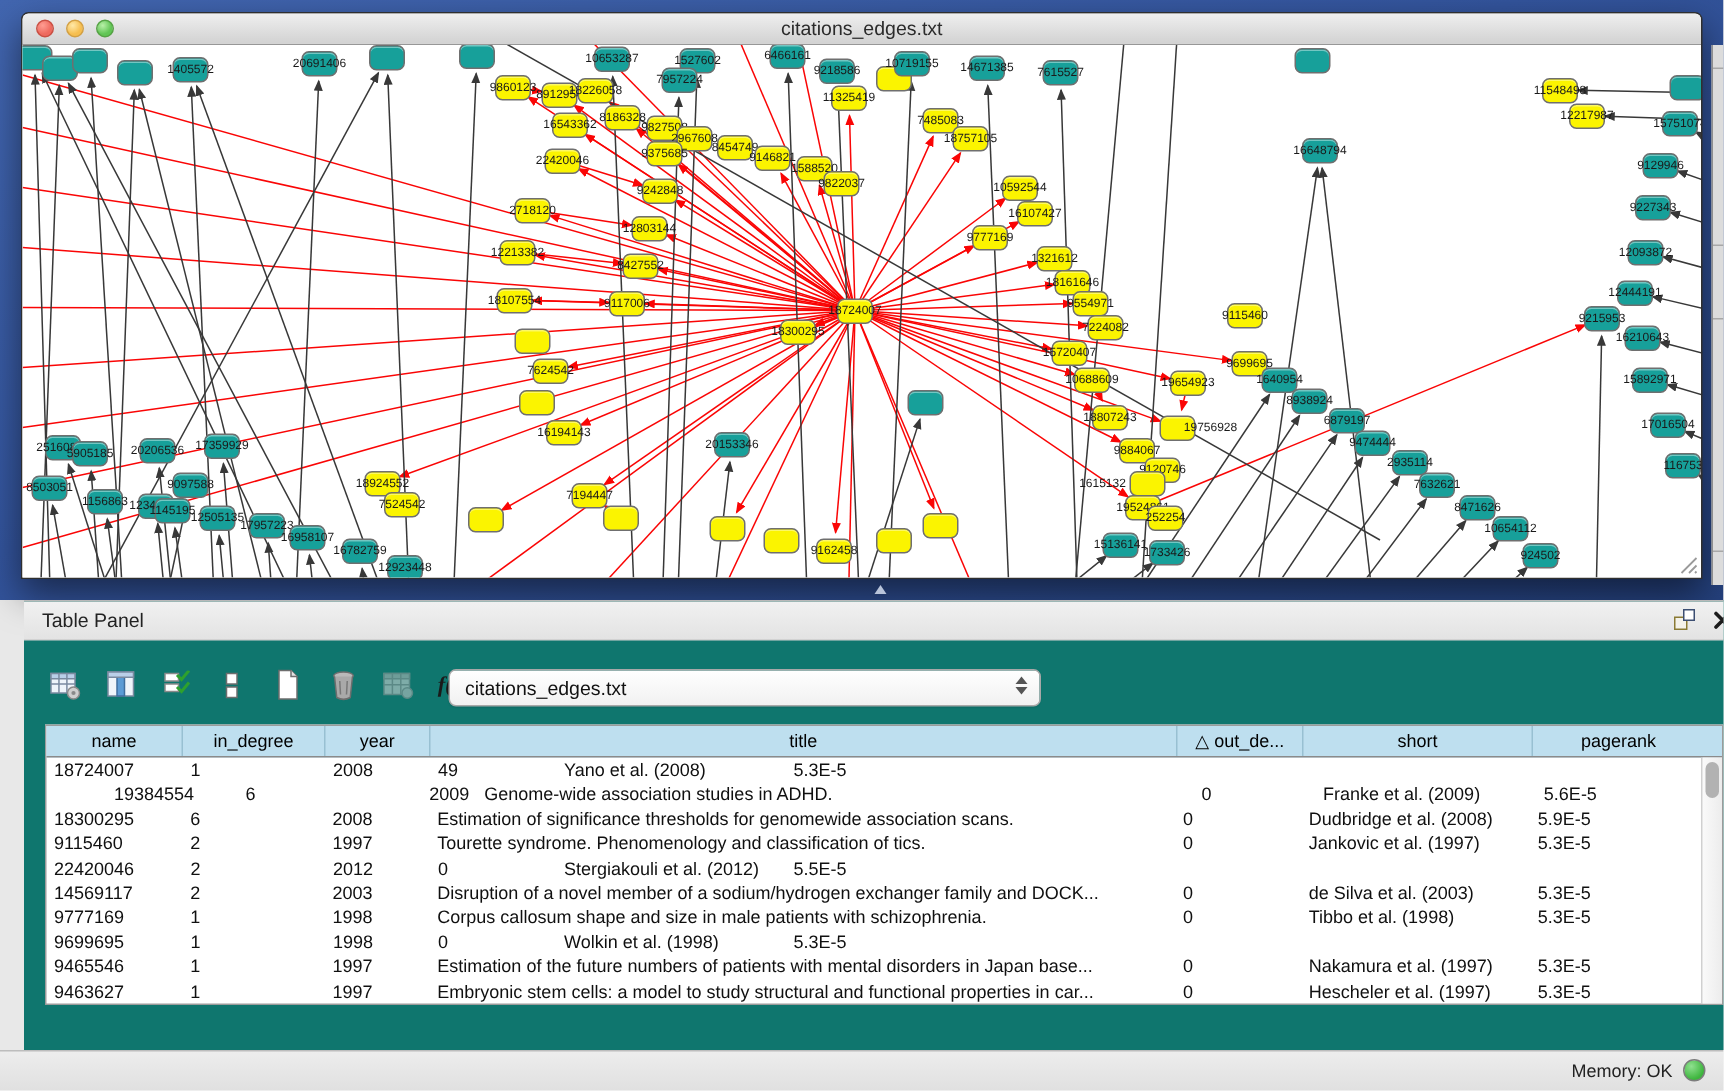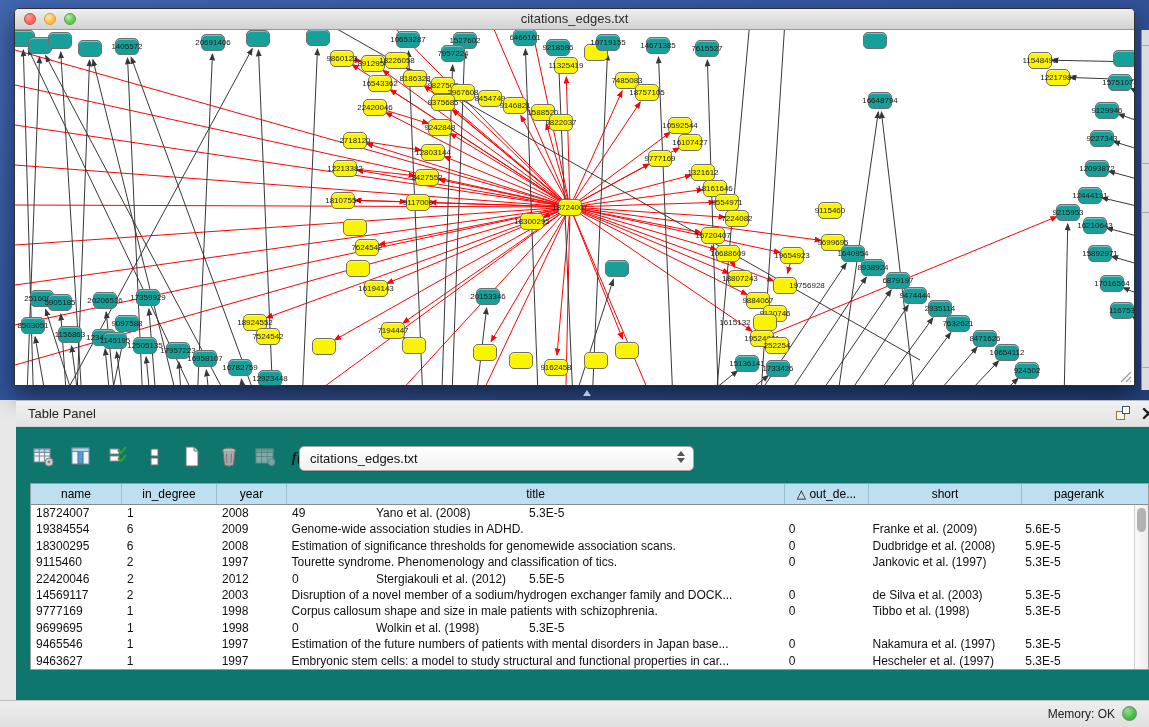--- a/index.html
+++ b/index.html
@@ -574,23 +574,23 @@
       <div class="tbody" id="tbody">
           <div class="tr">
             <div class="td" style="width: 91px;">18724007</div>
             <div class="td" style="width: 95px;">1</div>
             <div class="td" style="width: 70px;">2008</div>
             <div class="td" style="width: 84px;">49</div>
             <div class="td" style="width: 153px;">Yano et al. (2008)</div>
             <div class="td" style="width: 114px;">5.3E-5</div>
           </div>
           <div class="tr">
-            <div class="td" style="width: 91px;">19384554</div>
+            <div class="td" style="width: 91px; margin-left: 40px;">19384554</div>
             <div class="td" style="width: 95px;">6</div>
-            <div class="td" style="width: 70px;">2009</div>
+            <div class="td" style="width: 70px; text-align: right;">2009</div>
             <div class="td" style="width: 498px;">Genome-wide association studies in ADHD.</div>
             <div class="td" style="width: 84px;">0</div>
             <div class="td" style="width: 153px;">Franke et al. (2009)</div>
             <div class="td" style="width: 114px;">5.6E-5</div>
           </div>
           <div class="tr">
             <div class="td" style="width: 91px;">18300295</div>
             <div class="td" style="width: 95px;">6</div>
             <div class="td" style="width: 70px;">2008</div>
             <div class="td" style="width: 498px;">Estimation of significance thresholds for genomewide association scans.</div>

